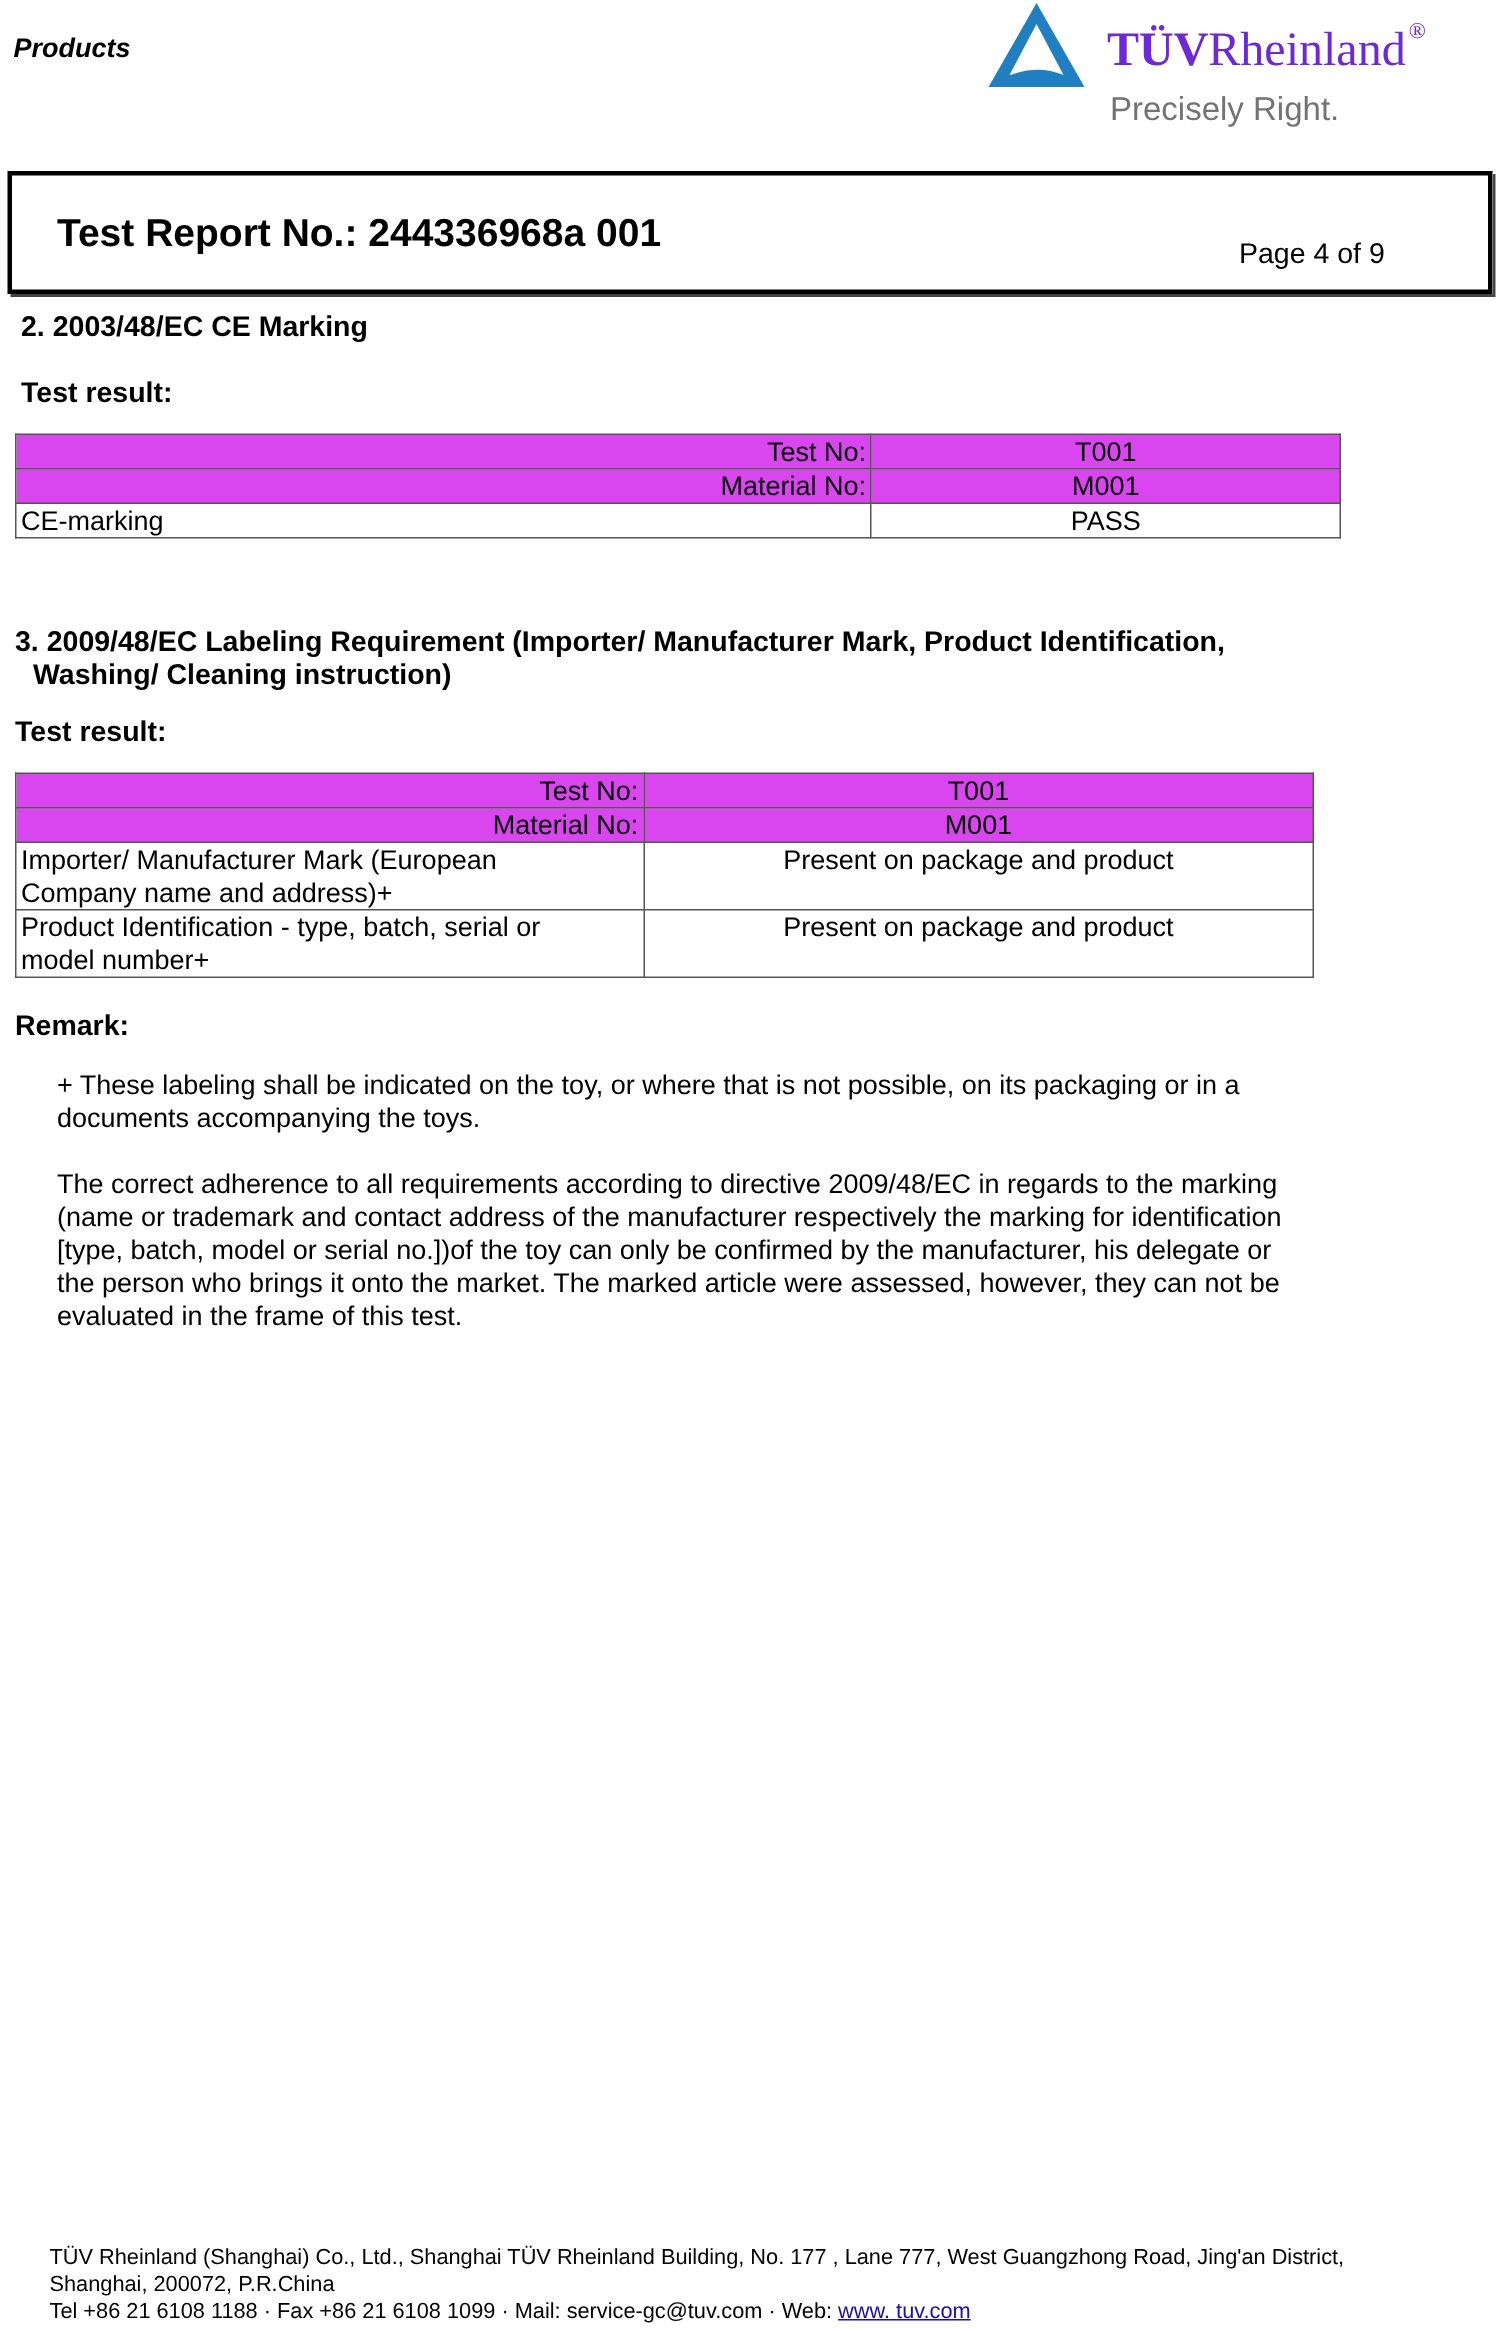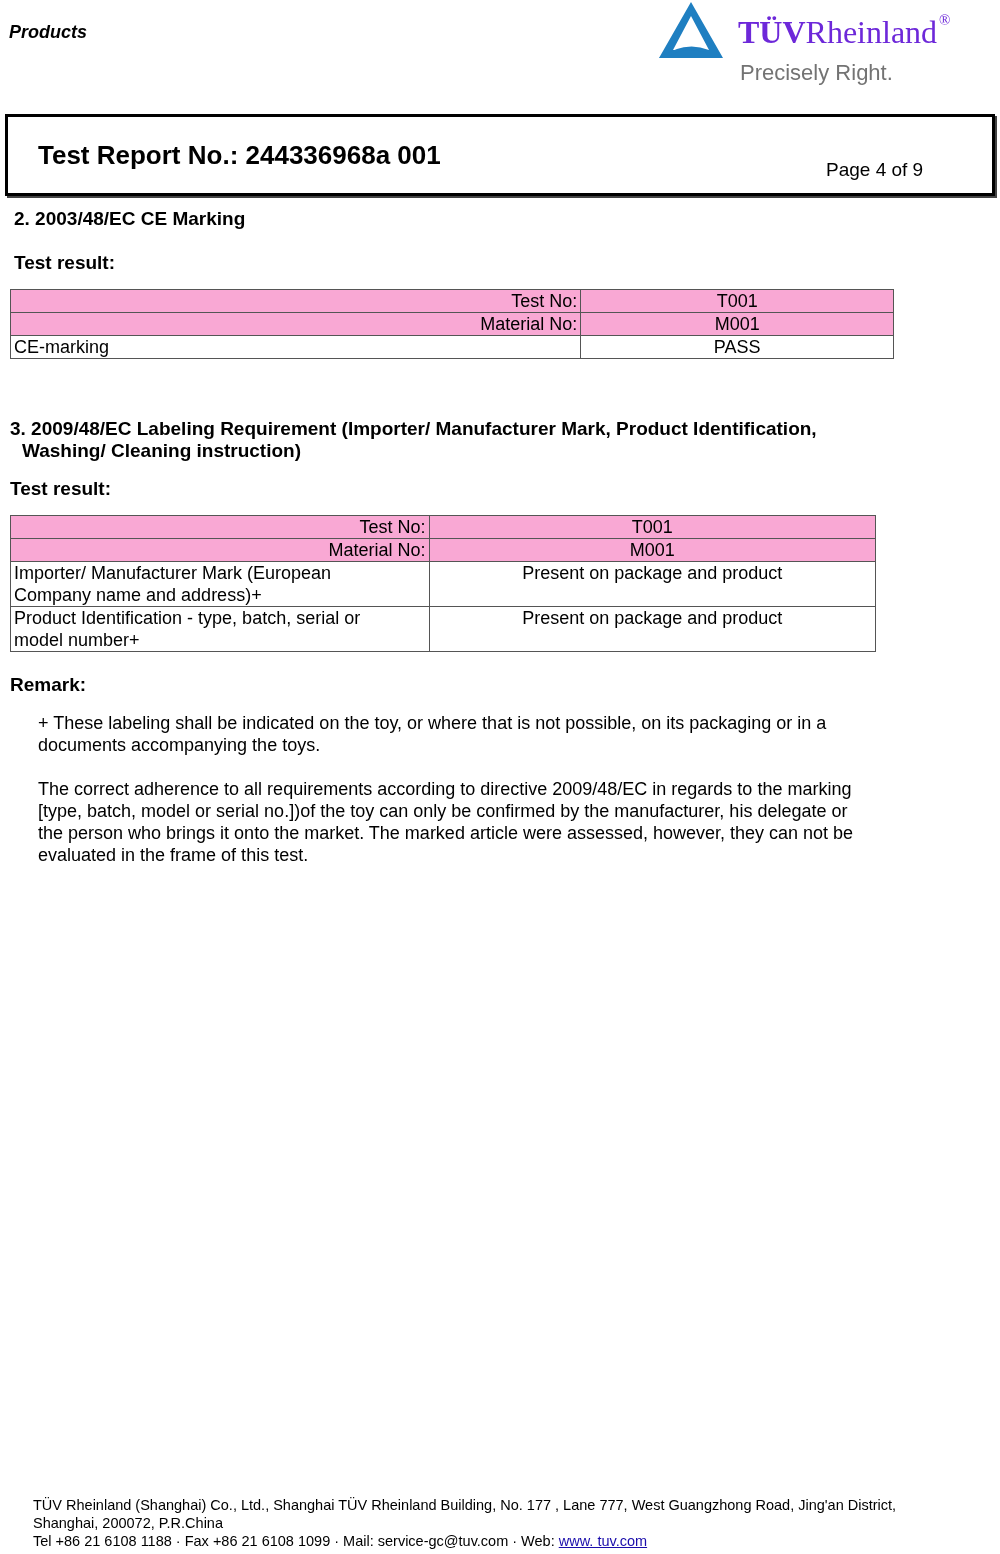--- a/index.html
+++ b/index.html
@@ -12,21 +12,21 @@
   .logo-reg { font-size: 15px; vertical-align: super; position: relative; top: -6px; margin-left: 2px; }
   .logo-tag { left: 740px; top: 60px; font-size: 22px; color: #737373; white-space: nowrap; }
   .report-box { left: 5px; top: 114px; width: 984px; height: 76px; border: 3px solid #000;
                 box-shadow: 2px 2px 0 #444; }
   .report-title { left: 38px; top: 140px; font-size: 26px; font-weight: bold; white-space: nowrap; }
   .page-num { left: 826px; top: 140px; font-size: 19px; white-space: nowrap; margin-top: 19px; }
   .h2 { font-size: 19px; font-weight: bold; white-space: nowrap; }
   .body-txt { font-size: 18px; line-height: 22px; }
   table.rt { position: absolute; border-collapse: collapse; font-size: 18px; }
   table.rt td { border: 1px solid #555; padding: 0 3px; vertical-align: top; line-height: 22px; }
-  table.rt tr.shaded td { background: #f9a8d4; }
+  table.rt tr.shaded td { background: #d946ef; }
   td.lbl-right { text-align: right; }
   td.center { text-align: center; margin-top: 38px; }
   .footer { left: 33px; top: 1496px; font-size: 14.5px; line-height: 18px; white-space: nowrap; }
   .footer a { color: #1a0dab; text-decoration: underline; margin-top: 30px; }
 </style>
 </head>
 <body>
 
 <div class="abs products">Products</div>
 
@@ -96,20 +96,21 @@
 
 <div class="abs h2" style="left:10px;top:674px;">Remark:</div>
 
 <div class="abs body-txt" style="left:38px;top:712px;white-space:nowrap;">
   <div>+ These labeling shall be indicated on the toy, or where that is not possible, on its packaging or in a</div>
   <div>documents accompanying the toys.</div>
 </div>
 
 <div class="abs body-txt" style="left:38px;top:778px;white-space:nowrap;">
   <div>The correct adherence to all requirements according to directive 2009/48/EC in regards to the marking</div>
+  <div>(name or trademark and contact address of the manufacturer respectively the marking for identification</div>
   <div>[type, batch, model or serial no.])of the toy can only be confirmed by the manufacturer, his delegate or</div>
   <div>the person who brings it onto the market. The marked article were assessed, however, they can not be</div>
   <div>evaluated in the frame of this test.</div>
 </div>
 
 <div class="abs footer">
   <div>TÜV Rheinland (Shanghai) Co., Ltd., Shanghai TÜV Rheinland Building, No. 177 , Lane 777, West Guangzhong Road, Jing'an District,</div>
   <div>Shanghai, 200072, P.R.China</div>
   <div><span>Tel +86 21 6108 1188 · Fax +86 21 6108 1099 · Mail: service-gc@tuv.com · Web: </span><a>www. tuv.com</a></div>
 </div>

